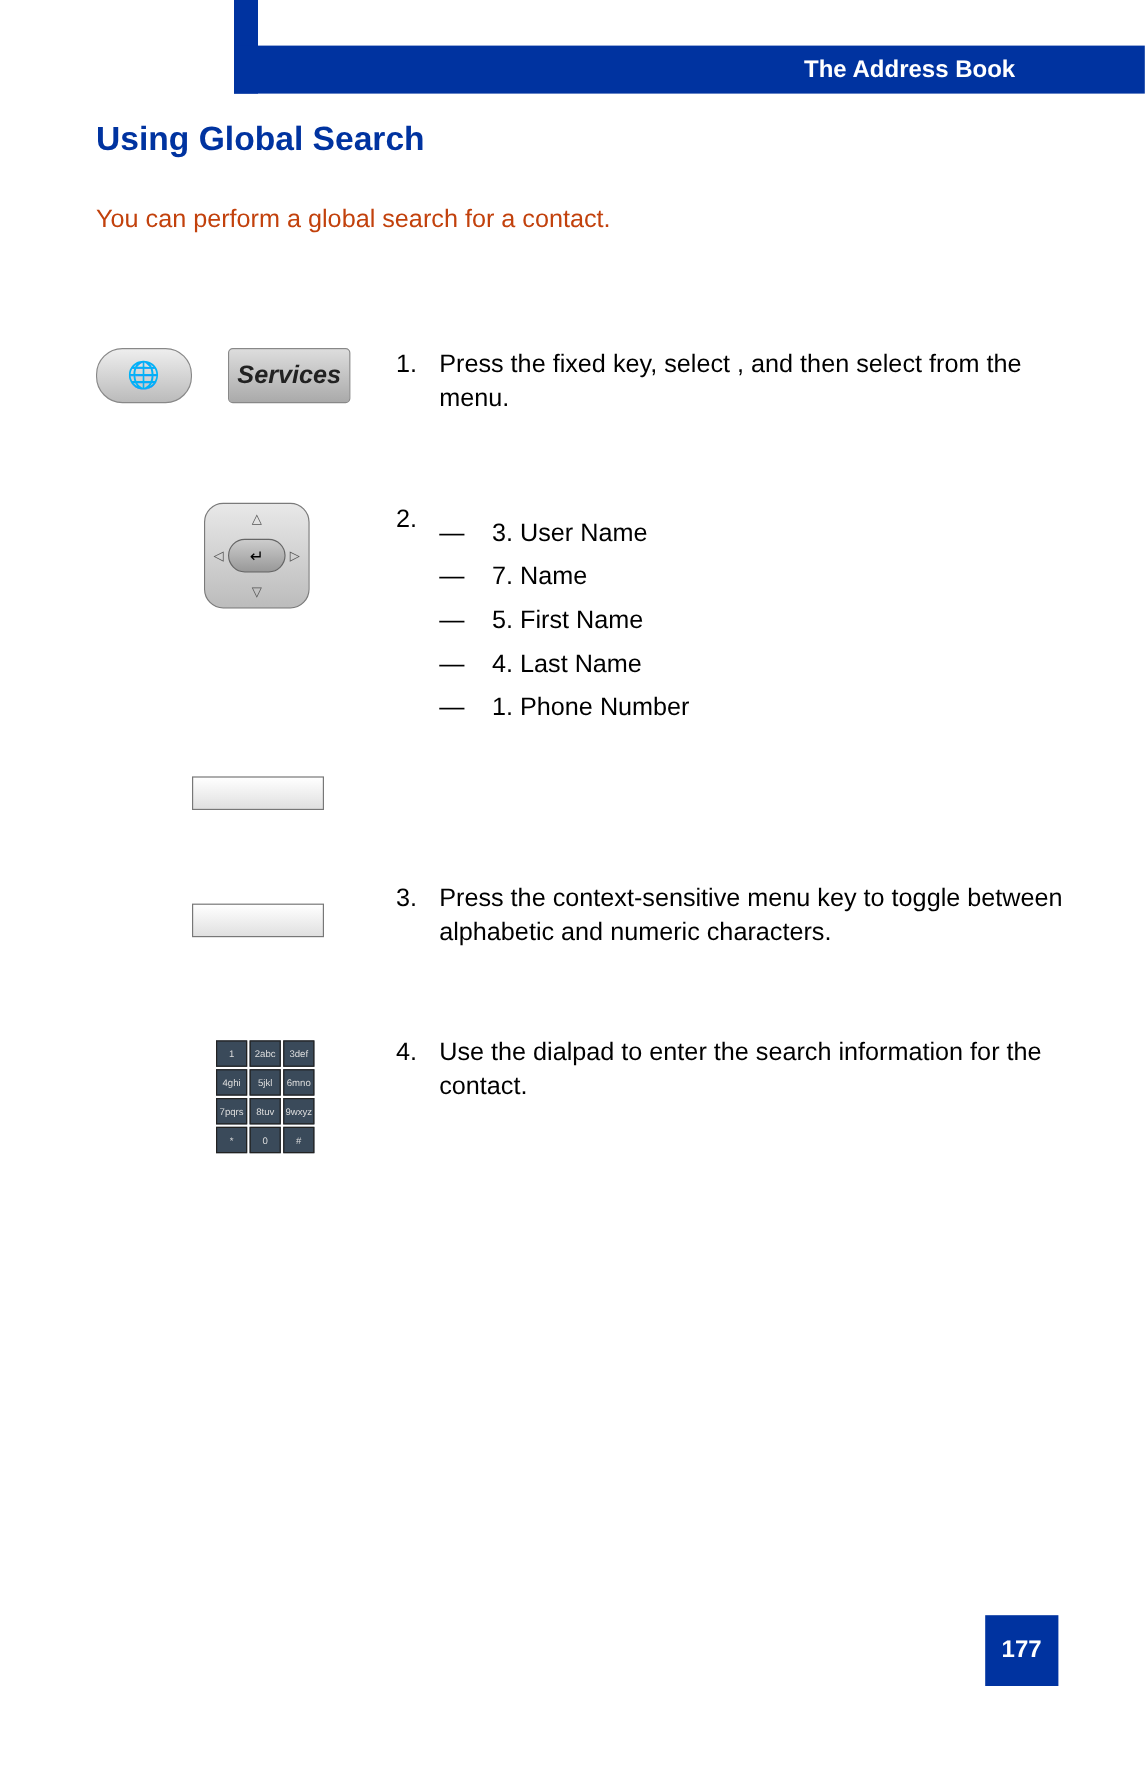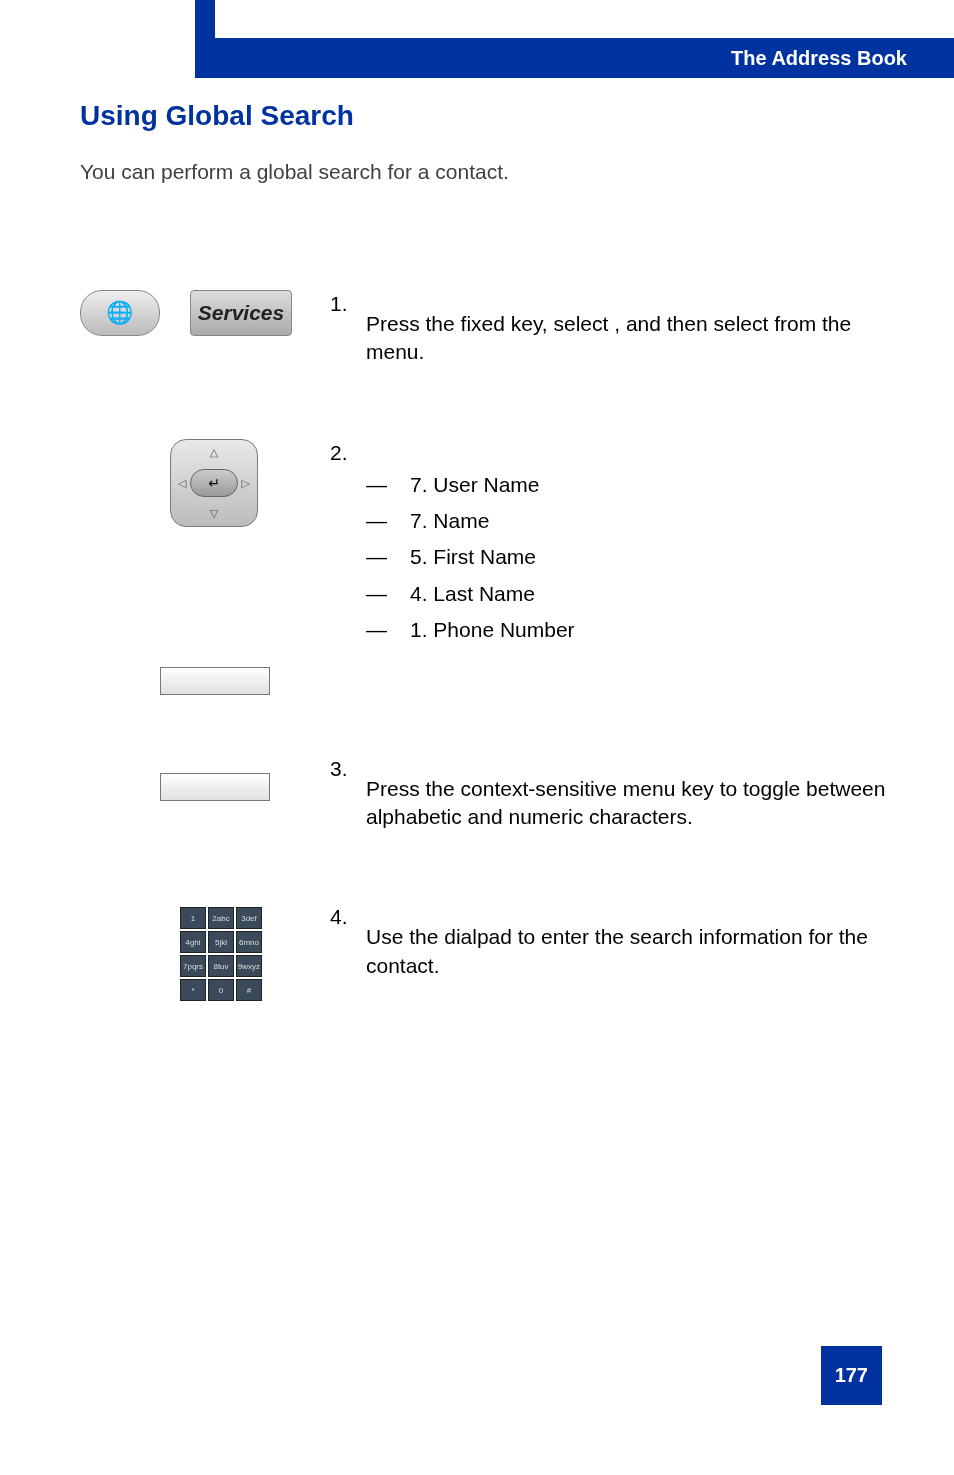--- a/index.html
+++ b/index.html
@@ -22,41 +22,41 @@
   .header-band {
     position: absolute;
     left: 195px;
     top: 38px;
     right: 0;
     height: 40px;
     background: #0033a0;
     display: flex;
     align-items: center;
     justify-content: flex-end;
-    padding-right: 47px;
+    padding-right: 108px;
   }
   .header-band span {
     color: #fff;
     font-weight: bold;
     font-size: 20px;
   }
   .section-title {
     position: absolute;
     left: 80px;
     top: 100px;
     color: #0033a0;
     font-weight: bold;
     font-size: 28px;
   }
   .intro {
     position: absolute;
     left: 80px;
-    top: 160px;
+    top: 171px;
     font-size: 21px;
-    color: #404040;
+    color: #c2410c;
   }
   .content {
     position: absolute;
     left: 80px;
     top: 290px;
     width: 810px;
   }
   .row {
     display: flex;
     margin-bottom: 60px;
@@ -82,21 +82,20 @@
   .step {
     display: flex;
     margin-bottom: 12px;
   }
   .step-num {
     width: 36px;
     flex-shrink: 0;
   }
   .step-body {
     flex: 1;
-    margin-top: 20px;
   }
   .sublist {
     margin-top: 12px;
   }
   .sub-item {
     display: flex;
     margin-bottom: 8px;
   }
   .sub-dash {
     width: 44px;
@@ -231,21 +230,21 @@
       </div>
       <div class="softkey"></div>
     </div>
     <div class="text-col">
       <div class="step">
         <div class="step-num">2.</div>
         <div class="step-body">
           <div class="sublist">
             <div class="sub-item">
                 <span class="sub-dash">—</span>
-                <span>7. User Name</span>
+                <span>3. User Name</span>
               </div>
             <div class="sub-item">
                 <span class="sub-dash">—</span>
                 <span>7. Name</span>
               </div>
             <div class="sub-item">
                 <span class="sub-dash">—</span>
                 <span>5. First Name</span>
               </div>
             <div class="sub-item">

